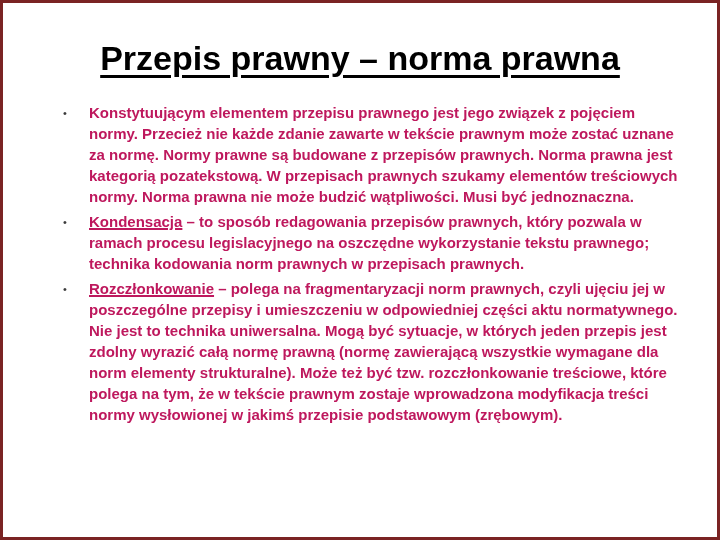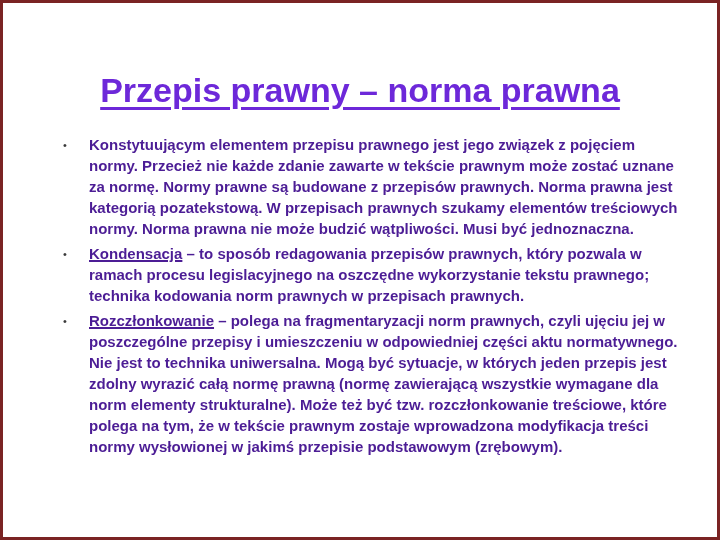--- a/index.html
+++ b/index.html
@@ -7,25 +7,25 @@
     width: 720px;
     height: 540px;
     box-sizing: border-box;
     background: #ffffff;
     border: 3px solid #7a2323;
     font-family: "Liberation Sans", sans-serif;
     position: relative;
     overflow: hidden;
   }
   .title {
-    margin: 68px 20px 0 20px;
+    margin: 36px 20px 0 20px;
     text-align: center;
     font-size: 34px;
     font-weight: bold;
-    color: #6d28d9;
+    color: #000000;
     text-decoration: underline;
     text-decoration-thickness: 3px;
     text-underline-offset: 5px;
     letter-spacing: 0px;
   }
   .bullets {
     list-style: none;
     margin: 24px 38px 0 60px;
     padding: 0;
   }
@@ -40,21 +40,21 @@
     font-size: 11px;
     line-height: 21px;
     color: #3a3a3a;
     padding-top: 1px;
   }
   .btext {
     flex: 1;
     font-size: 15px;
     line-height: 21px;
     font-weight: bold;
-    color: #4c1d95;
+    color: #be185d;
     text-align: left;
   }
   .lead-underline {
     text-decoration: underline;
     text-decoration-thickness: 2px;
   }
   .italic-phrase {
   }
 </style>
 </head>

